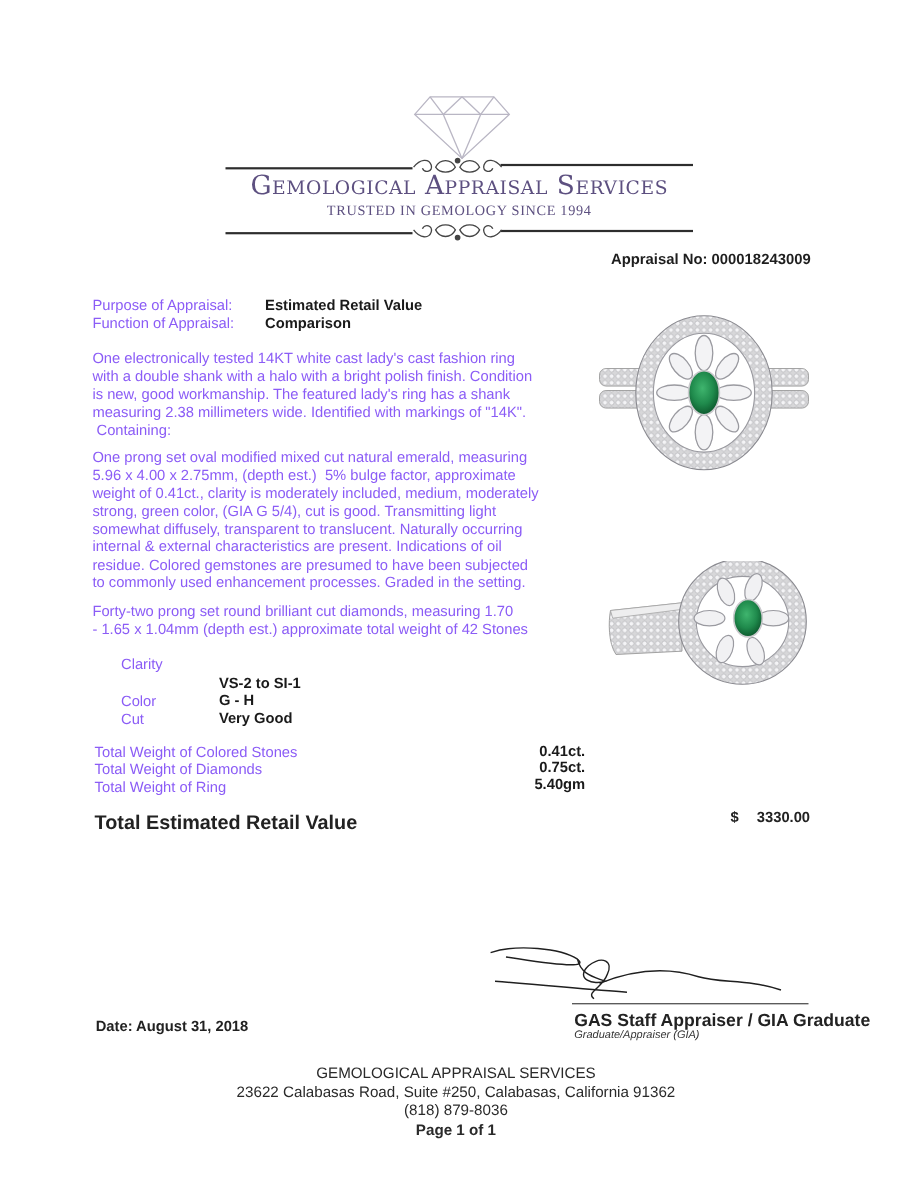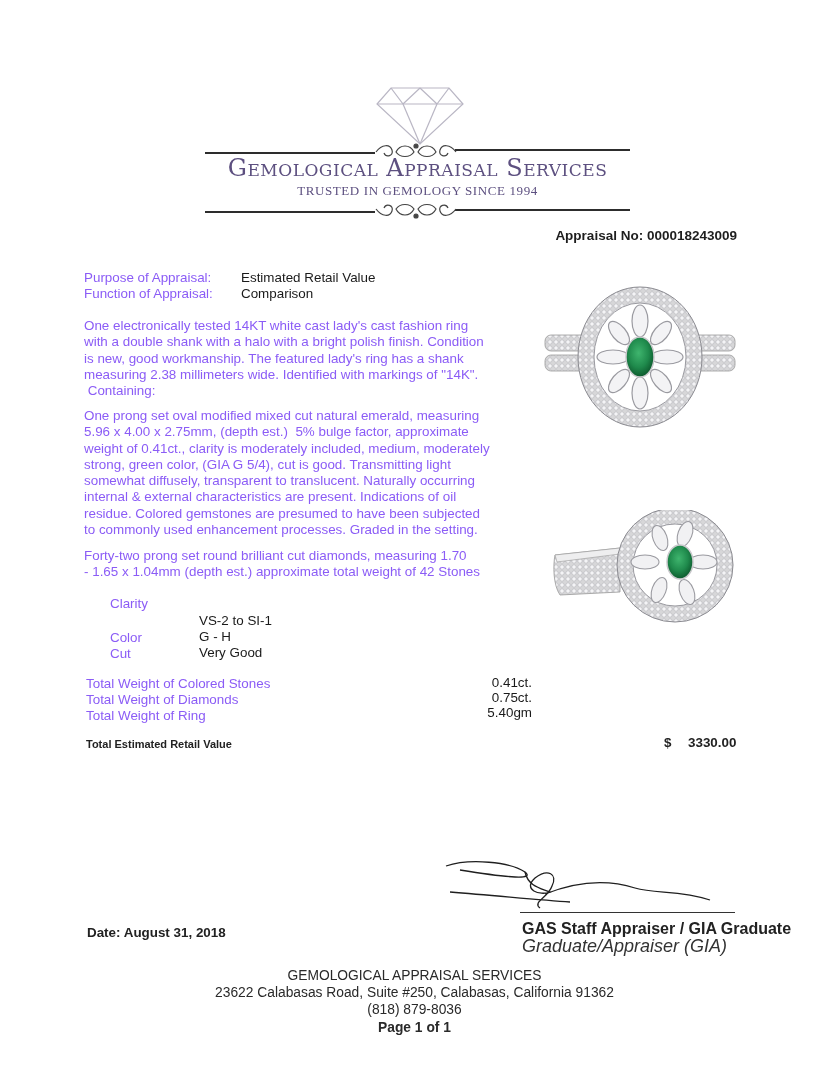--- a/index.html
+++ b/index.html
@@ -26,41 +26,41 @@
     }
     .brand-tagline {
       left: 205px; top: 183px; width: 425px; text-align: center;
       font-family: "Liberation Serif", serif; color: #5d5080; font-size: 13px;
       letter-spacing: 0.6px; white-space: nowrap;
     }
 
     .appraisal-no { right: 92px; top: 228px; font-size: 13.5px; font-weight: bold; color: #1e1e1e; }
 
     .txt { font-size: 13.4px; line-height: 16.3px; color: #8b5cf6; }
-    .b { font-weight: normal; color: #1a1a1a; }
+    .b { font-weight: bold; color: #1a1a1a; }
 
     .meta-label { left: 84px; }
     .meta-value { left: 241px; }
 
     .para { left: 84px; width: 420px; }
 
     .spec-label { left: 110px; }
     .spec-value { left: 199px; }
 
     .weight-label { left: 86px; }
     .weight-value { left: 440px; width: 92px; text-align: right; }
 
-    .total-label { left: 86px; top: 738px; font-size: 11px; font-weight: bold; }
+    .total-label { left: 86px; top: 738px; font-size: 18px; font-weight: bold; }
     .total-currency { left: 664px; top: 735px; font-size: 13.4px; font-weight: bold; }
     .total-amount { left: 688px; top: 735px; font-size: 13.4px; font-weight: bold; }
 
     .sig { left: 440px; top: 858px; width: 310px; height: 60px; }
     .sig-line { left: 520px; top: 912px; width: 215px; height: 1px; background: #333; }
     .appraiser-title { left: 522px; top: 920px; font-size: 16px; font-weight: bold; }
-    .appraiser-sub { left: 522px; top: 936px; font-size: 18px; font-style: italic; color: #333; }
+    .appraiser-sub { left: 522px; top: 936px; font-size: 10px; font-style: italic; color: #333; }
 
     .date { left: 87px; top: 925px; font-size: 13.4px; font-weight: bold; }
 
     .footer { left: 0; width: 829px; text-align: center; font-size: 13.8px; color: #2a2a2a; }
     .footer-page { font-weight: bold; }
 
     .ring { left: 535px; width: 210px; }
   </style>
 </head>
 <body>

